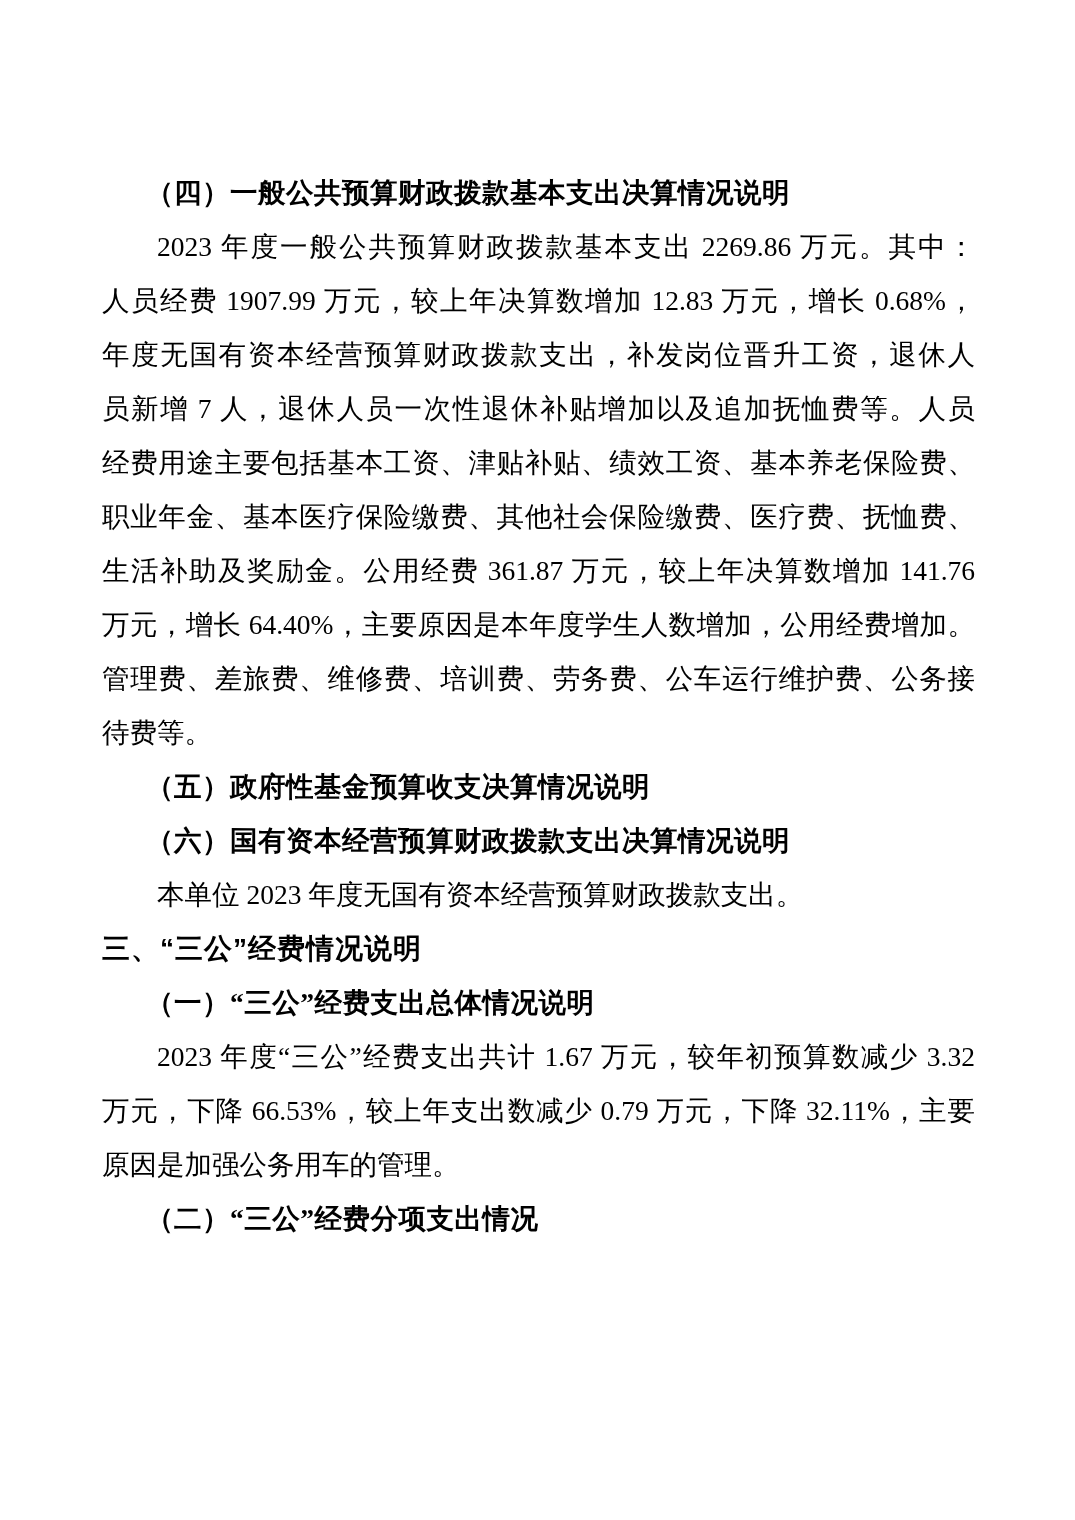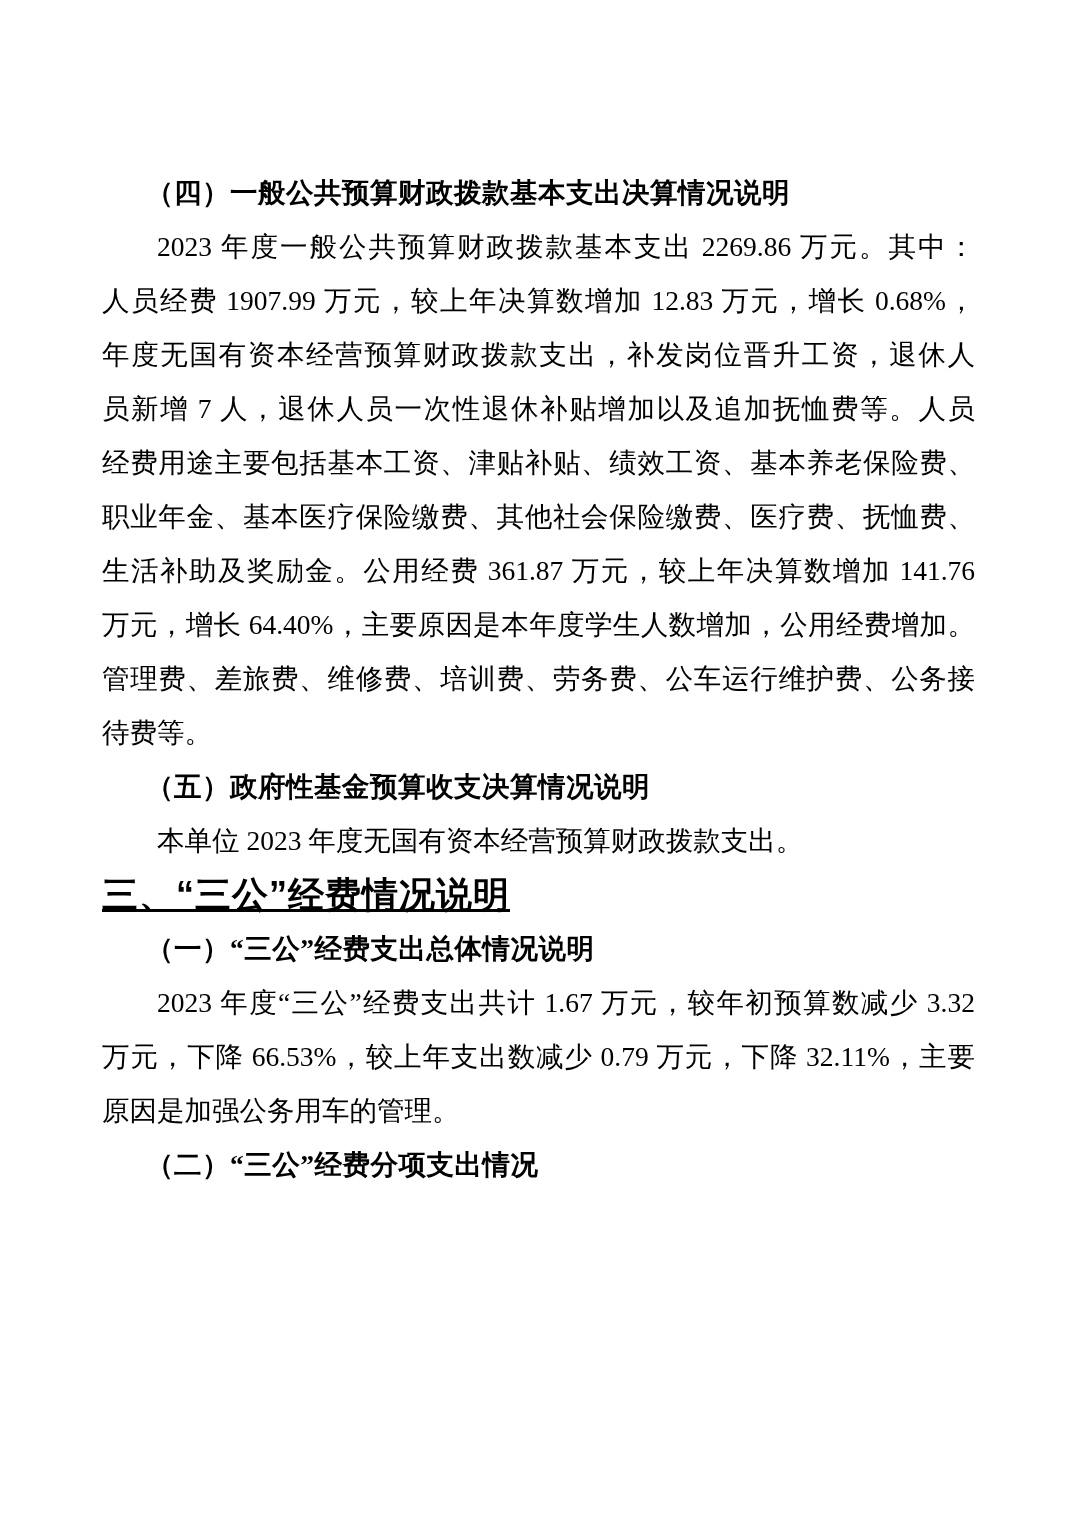--- a/index.html
+++ b/index.html
@@ -40,24 +40,23 @@
   .h2 {
     font-weight: 700;
     color: #000000;
     text-indent: 1.6em;
     letter-spacing: 0.5px;
   }
   
   .h1 {
     font-family: "Liberation Sans", "DejaVu Sans", sans-serif;
     font-weight: 700;
-    font-size: 36px;
+    font-size: 28px;
     color: #000000;
     letter-spacing: 1px;
-    text-decoration: underline;
   }
   .footer {
     position: absolute;
     top: 1398px;
     left: 0;
     width: 100%;
     text-align: center;
     font-family: "Liberation Serif", "DejaVu Serif", serif;
     font-size: 21px;
     line-height: 30px;
@@ -75,20 +74,21 @@
     <div class="line jf">人员经费 1907.99 万元，较上年决算数增加 12.83 万元，增长 0.68%，</div>
     <div class="line jf">年度无国有资本经营预算财政拨款支出，补发岗位晋升工资，退休人</div>
     <div class="line jf">员新增 7 人，退休人员一次性退休补贴增加以及追加抚恤费等。人员</div>
     <div class="line jf">经费用途主要包括基本工资、津贴补贴、绩效工资、基本养老保险费、</div>
     <div class="line jf">职业年金、基本医疗保险缴费、其他社会保险缴费、医疗费、抚恤费、</div>
     <div class="line jf">生活补助及奖励金。公用经费 361.87 万元，较上年决算数增加 141.76</div>
     <div class="line jf">万元，增长 64.40%，主要原因是本年度学生人数增加，公用经费增加。</div>
     <div class="line jf">管理费、差旅费、维修费、培训费、劳务费、公车运行维护费、公务接</div>
     <div class="line">待费等。</div>
     <div class="line h2">（五）政府性基金预算收支决算情况说明</div>
+    <div class="line h2">（六）国有资本经营预算财政拨款支出决算情况说明</div>
     <div class="line ind">本单位 2023 年度无国有资本经营预算财政拨款支出。</div>
     <div class="line h1">三、“三公”经费情况说明</div>
     <div class="line h2">（一）“三公”经费支出总体情况说明</div>
     <div class="line jf ind">2023 年度“三公”经费支出共计 1.67 万元，较年初预算数减少 3.32</div>
     <div class="line jf">万元，下降 66.53%，较上年支出数减少 0.79 万元，下降 32.11%，主要</div>
     <div class="line">原因是加强公务用车的管理。</div>
     <div class="line h2">（二）“三公”经费分项支出情况</div>
   </div>
   <div class="footer">- 4 -</div>
 </div>

